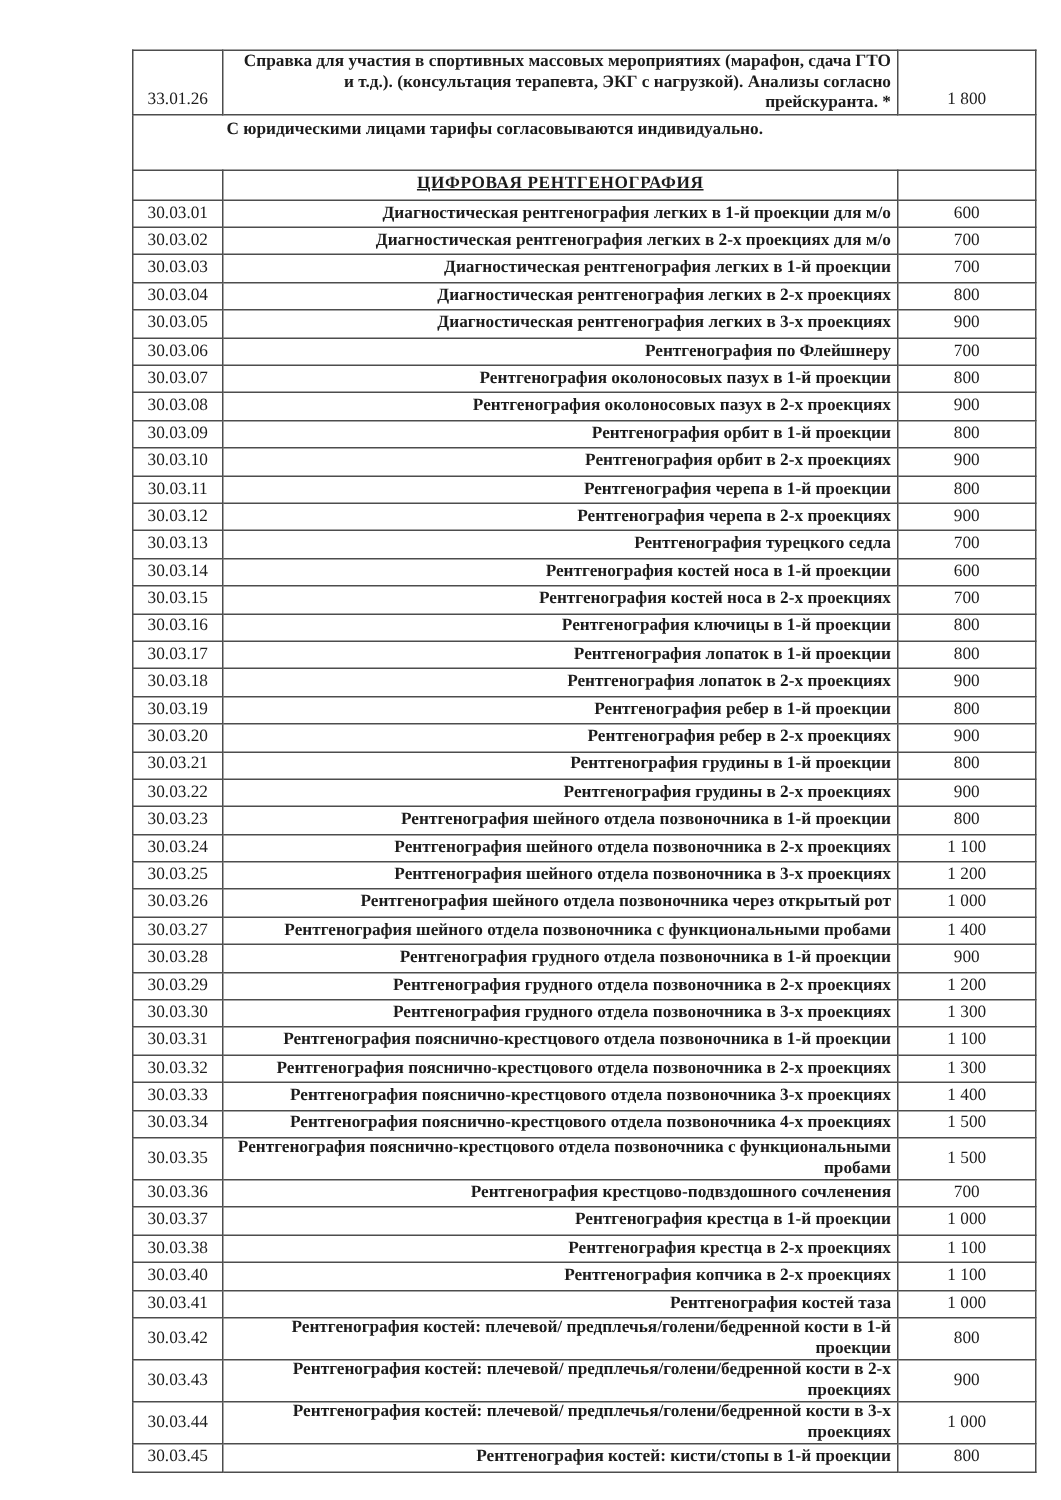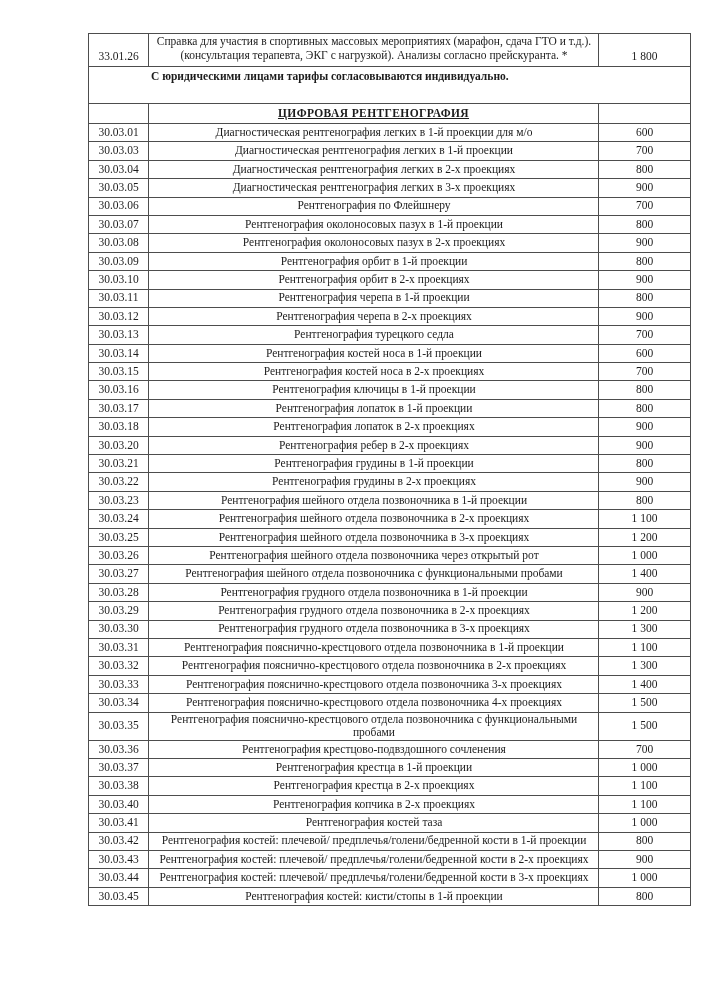--- a/index.html
+++ b/index.html
@@ -27,21 +27,21 @@
     line-height: 1.18;
     padding: 0;
     overflow: hidden;
     vertical-align: middle;
   }
   col.w-code  { width: 60px;  }
   col.w-desc  { width: 450px; }
   col.w-price { width: 92px;  }
 
   .c-code  { text-align: center; }
-  .c-desc  { text-align: center; padding: 0 4px 0 5px; }
+  .c-desc  { text-align: right; padding: 0 4px 0 5px; font-weight: bold; }
   .c-price { text-align: center; }
 
   tr.top-row { height: 33px; }
   tr.top-row .c-desc  { vertical-align: top; padding-top: 1px; }
   tr.top-row .c-code  { vertical-align: bottom; padding-bottom: 2px; }
   tr.top-row .c-price { vertical-align: bottom; padding-bottom: 2px; }
 
   tr.note-row { height: 37px; }
   tr.note-row td {
     font-weight: bold;
@@ -83,20 +83,25 @@
         <td class="c-code"></td>
         <td class="section-title">ЦИФРОВАЯ РЕНТГЕНОГРАФИЯ</td>
         <td class="c-price"></td>
       </tr>
     <tr class="data">
     <td class="c-code">30.03.01</td>
     <td class="c-desc">Диагностическая рентгенография легких в 1-й проекции для м/о</td>
     <td class="c-price">600</td>
   </tr>
         <tr class="data">
+    <td class="c-code">30.03.02</td>
+    <td class="c-desc">Диагностическая рентгенография легких в 2-х проекциях для м/о</td>
+    <td class="c-price">700</td>
+  </tr>
+        <tr class="data">
     <td class="c-code">30.03.03</td>
     <td class="c-desc">Диагностическая рентгенография легких в 1-й проекции</td>
     <td class="c-price">700</td>
   </tr>
         <tr class="data">
     <td class="c-code">30.03.04</td>
     <td class="c-desc">Диагностическая рентгенография легких в 2-х проекциях</td>
     <td class="c-price">800</td>
   </tr>
         <tr class="data">
@@ -163,20 +168,25 @@
     <td class="c-code">30.03.17</td>
     <td class="c-desc">Рентгенография лопаток в 1-й проекции</td>
     <td class="c-price">800</td>
   </tr>
         <tr class="data">
     <td class="c-code">30.03.18</td>
     <td class="c-desc">Рентгенография лопаток в 2-х проекциях</td>
     <td class="c-price">900</td>
   </tr>
         <tr class="data">
+    <td class="c-code">30.03.19</td>
+    <td class="c-desc">Рентгенография ребер в 1-й проекции</td>
+    <td class="c-price">800</td>
+  </tr>
+        <tr class="data">
     <td class="c-code">30.03.20</td>
     <td class="c-desc">Рентгенография ребер в 2-х проекциях</td>
     <td class="c-price">900</td>
   </tr>
         <tr class="data">
     <td class="c-code">30.03.21</td>
     <td class="c-desc">Рентгенография грудины в 1-й проекции</td>
     <td class="c-price">800</td>
   </tr>
         <tr class="data">

